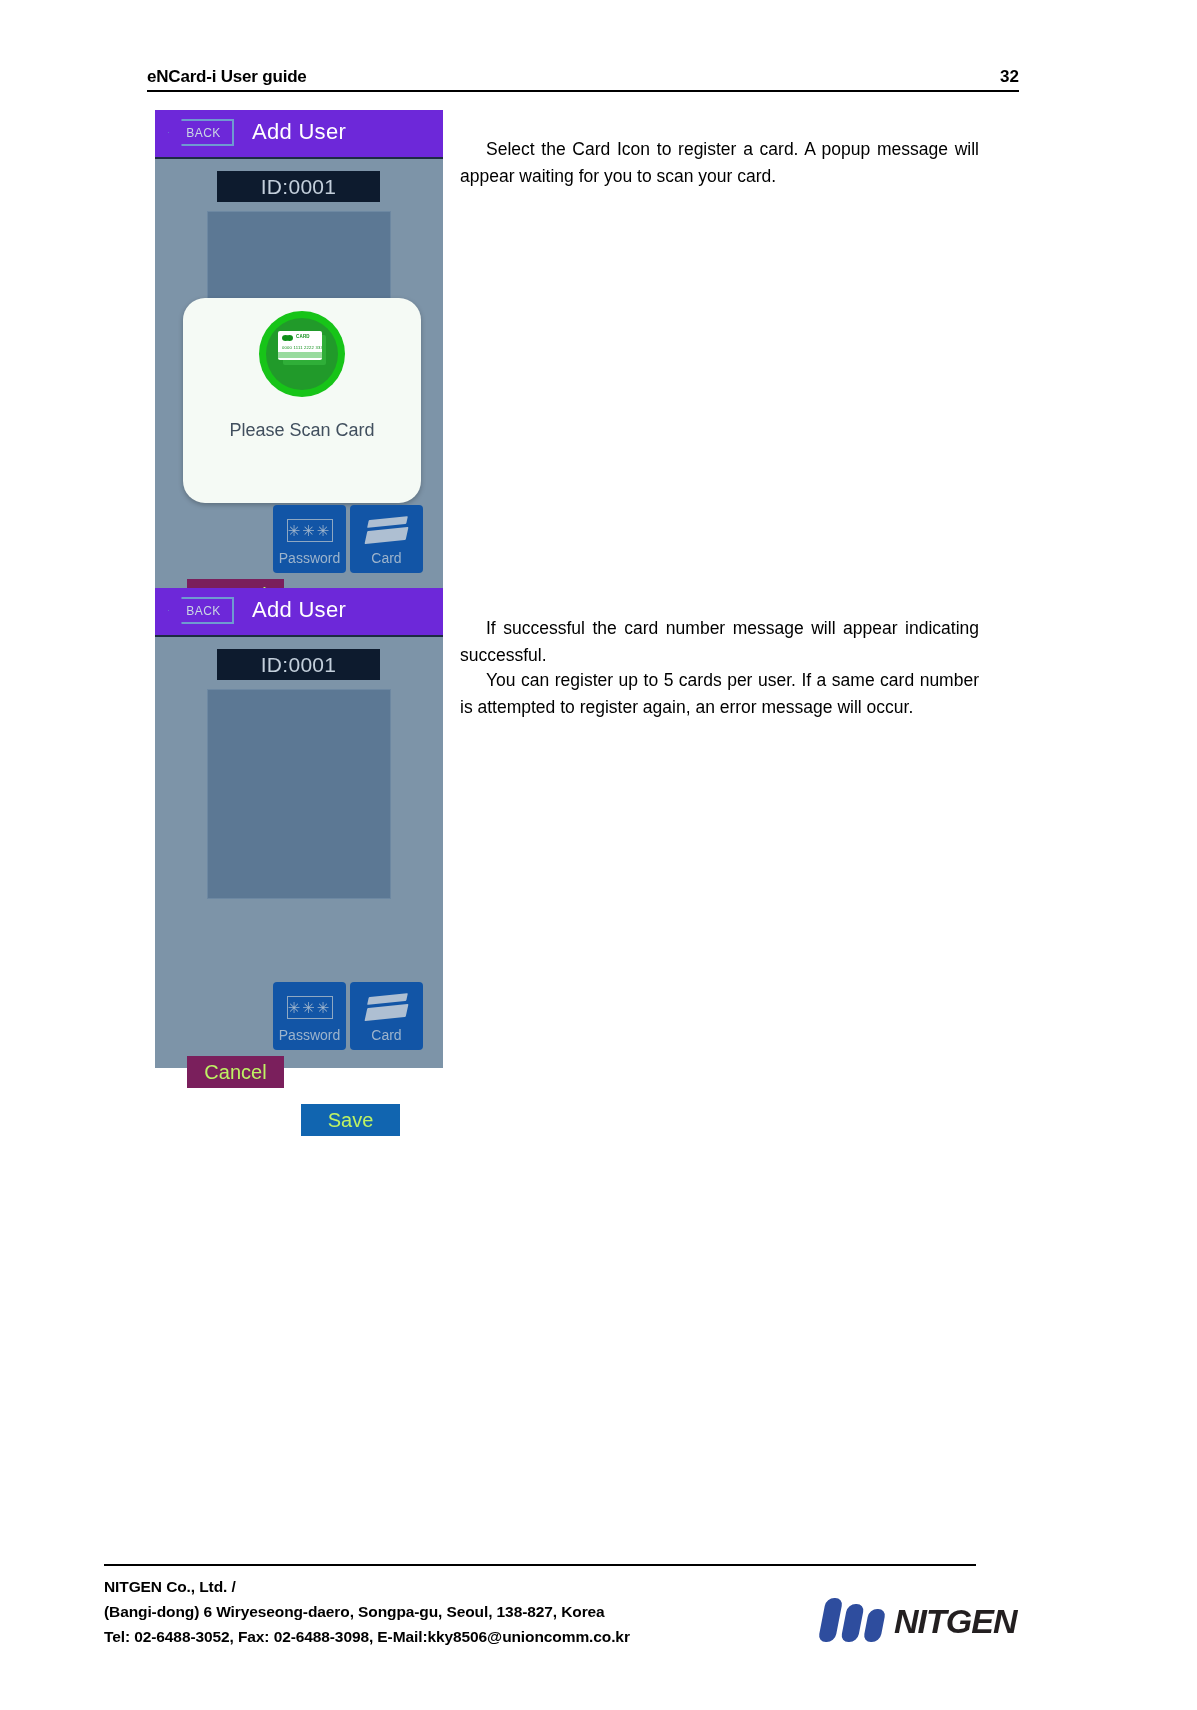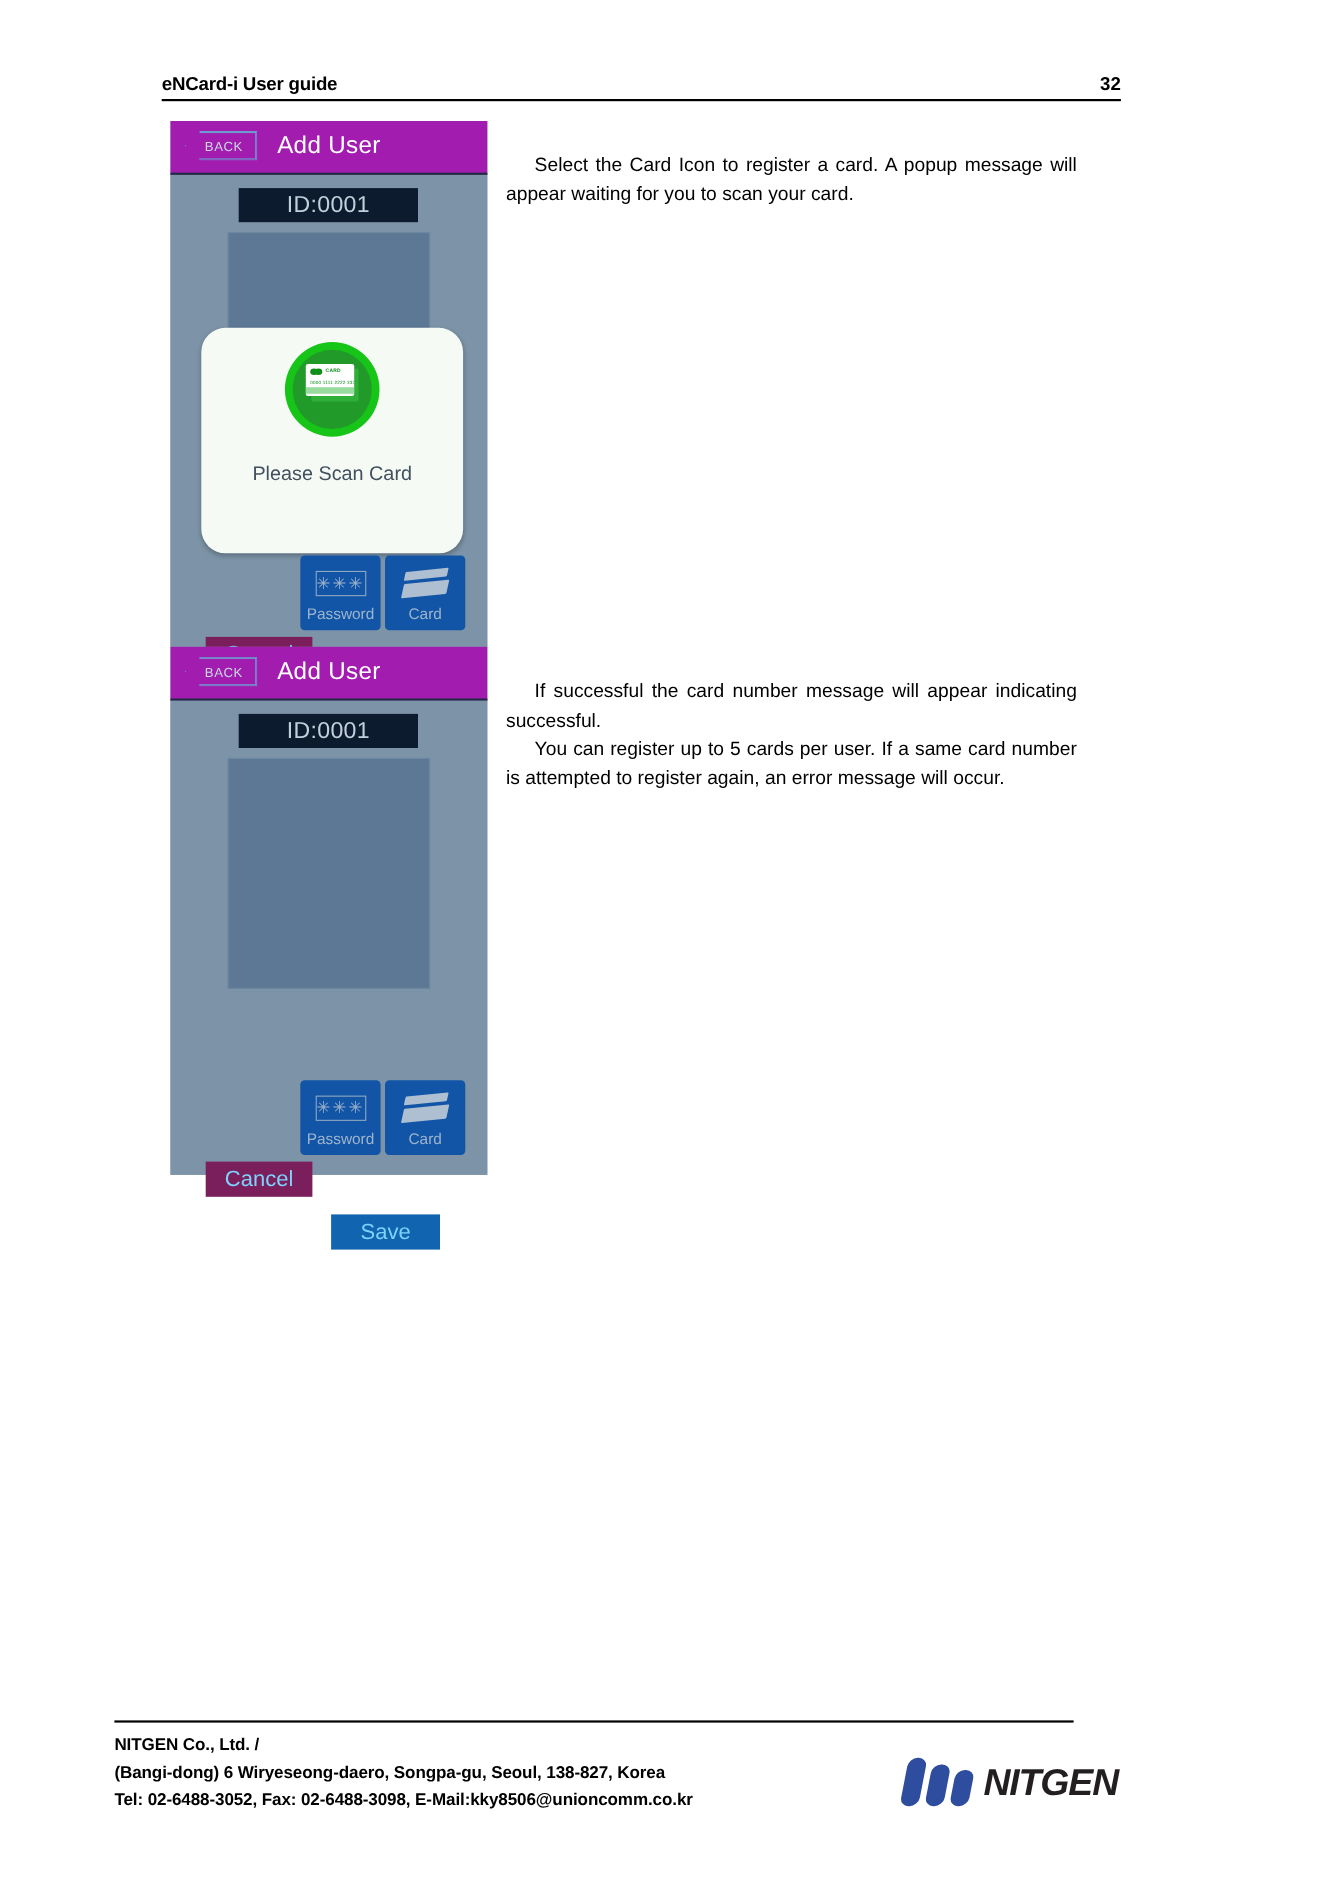--- a/index.html
+++ b/index.html
@@ -48,21 +48,21 @@
     left: 155px;
     width: 288px;
     background: #7d94a8;
   }
   #device-1 { top: 110px; height: 478px; }
   #device-2 { top: 588px; height: 480px; }
 
   .device-titlebar {
     position: relative;
     height: 47px;
-    background: #a21caf;
+    background: #6d28d9;
     border-bottom: 2px solid #1c2b42;
     padding-left: 16px;
   }
   .back-btn {
     position: absolute;
     left: 13px;
     top: 9px;
     width: 66px;
     height: 27px;
     color: #c9d6e4;
@@ -312,21 +312,21 @@
   #device-1 .action-row { top: 420px; }
   #device-2 .action-row { top: 419px; }
 
   .btn-cancel, .btn-save {
     width: 97px;
     height: 32px;
     display: flex;
     align-items: center;
     justify-content: center;
     font-size: 20px;
-    color: #7dd3fc;
+    color: #bef264;
   }
   .btn-cancel { background: #7a1f5c; }
   .btn-save { background: #1165b0; width: 99px; margin-top: 48px; }
 
   
   .para {
     position: absolute;
     font-size: 17.5px;
     line-height: 27px;
     color: #000;

